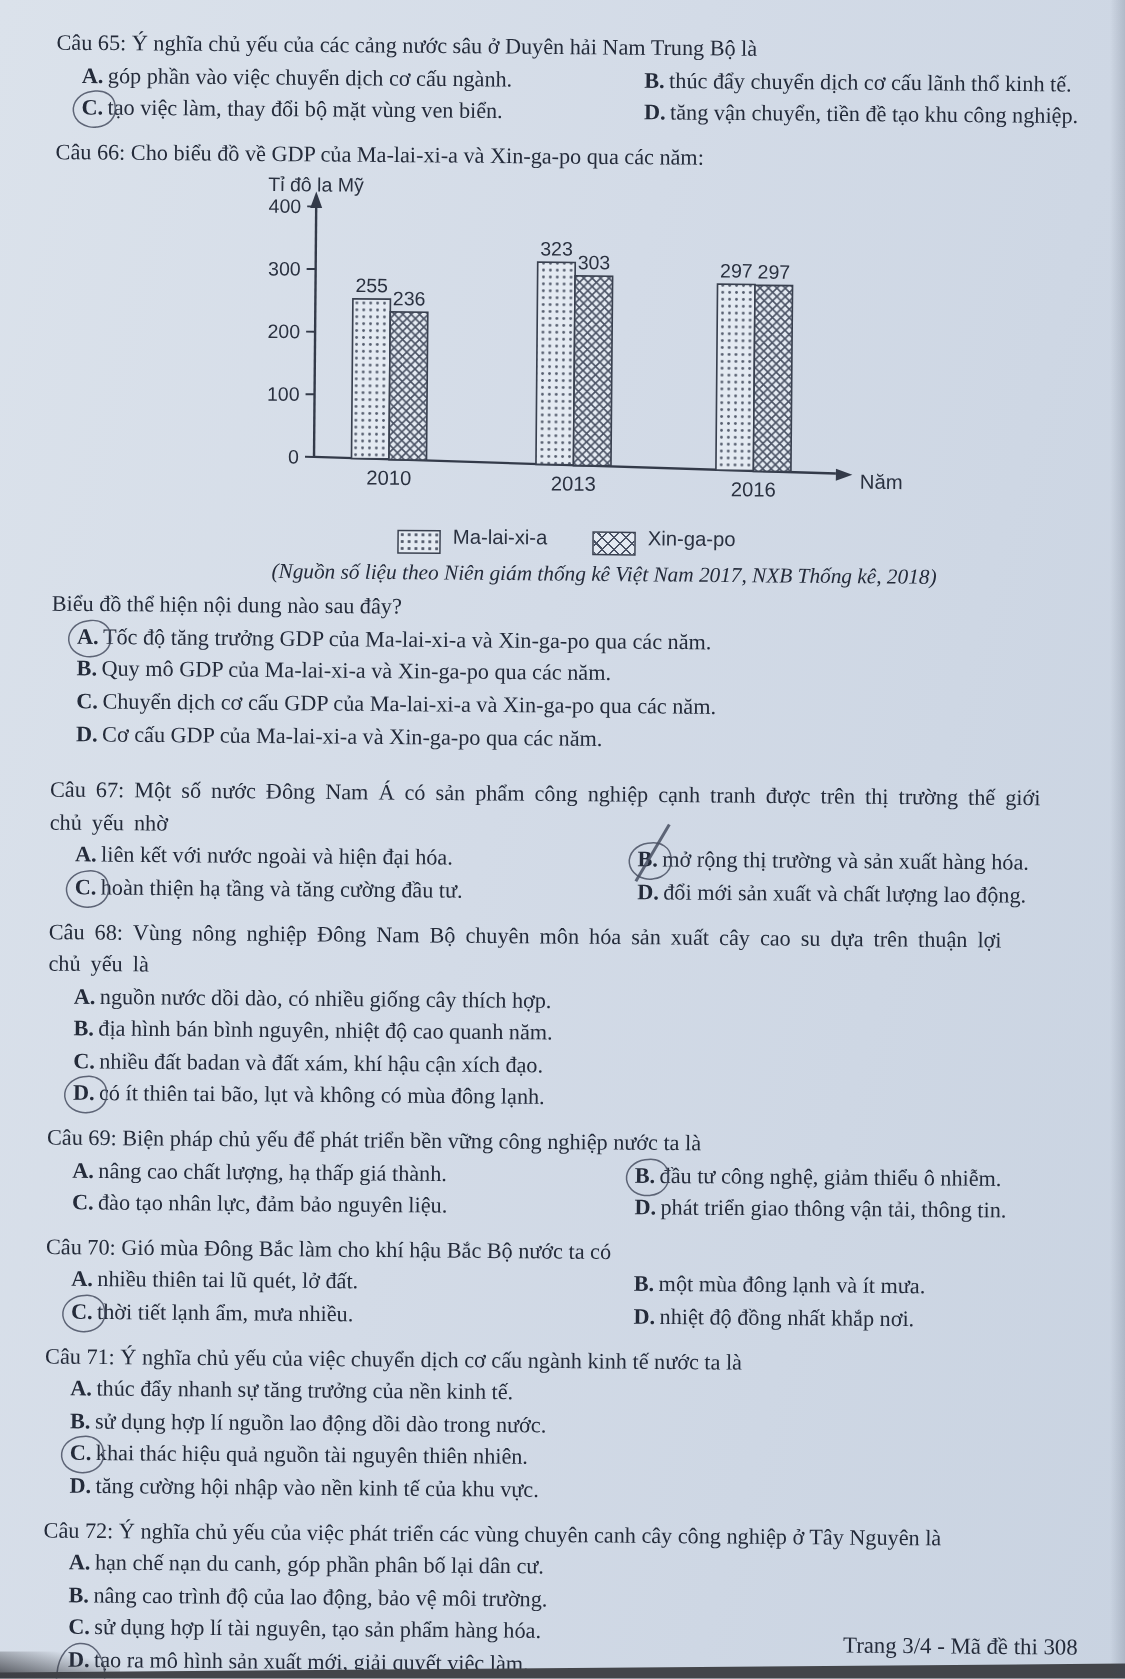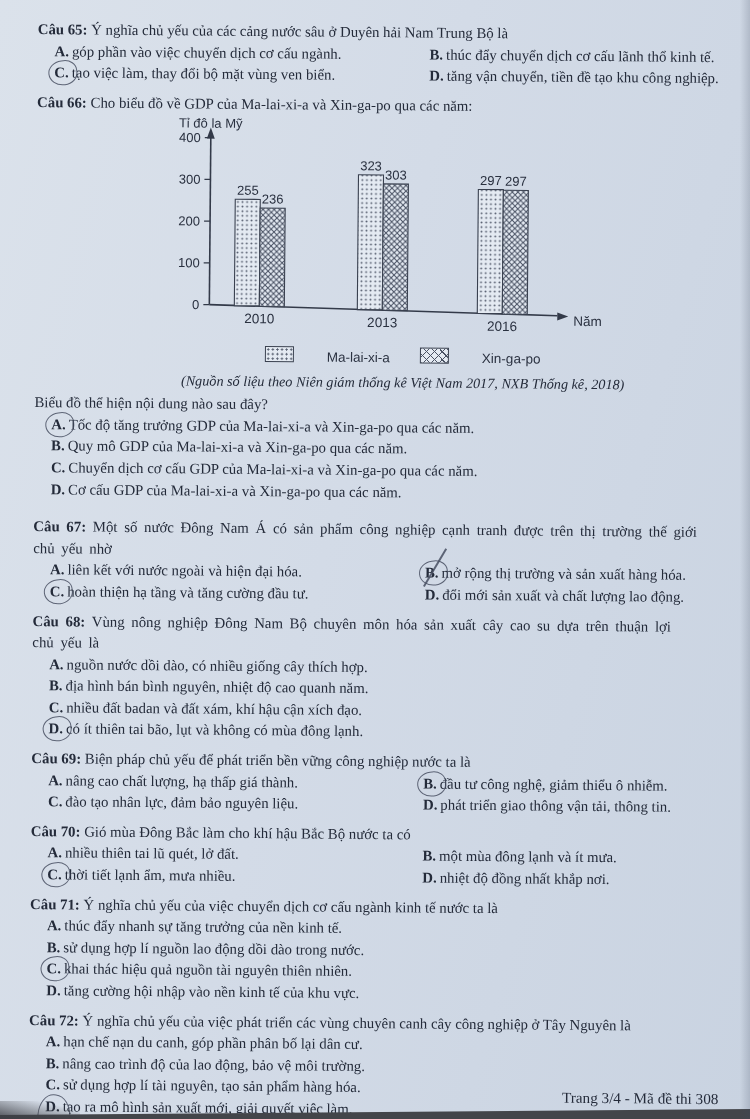--- a/index.html
+++ b/index.html
@@ -10,39 +10,39 @@
     color:#242b3a;
   }
   body::after { content:""; position:absolute; right:0; top:0; width:10px; height:100%;
     background:linear-gradient(to left, rgba(60,70,90,.20), transparent); pointer-events:none; }
   .paper { position:absolute; inset:0; transform:rotate(0.5deg); transform-origin:140px 0; }
   .content { padding:12px 16px 0 38px; font-size:14.8px; line-height:21.6px; }
   .question { margin-top:8px; }
   #q-67 { margin-top:16px; }
   .q-header { margin:0; text-align:justify; }
   .q-header.stretch { word-spacing:3px; }
-  .q-num { font-weight:bold; }
+  .q-num { font-weight:normal; }
   .opts { padding-left:17px; }
   .opt-row { display:flex; }
   .opt-row .opt { white-space:nowrap; }
   .opt { margin:0; }
   .col1 { flex:0 0 375px; width:375px; }
   .letter { font-weight:bold; position:relative; display:inline-block; margin-right:3px; }
   .mk-circle::after, .mk-crossed::after, .mk-circle-big::after {
     content:""; position:absolute; left:-6px; top:-2px; width:27px; height:23px;
     border:1.7px solid rgba(72,79,97,.85); border-radius:52% 46% 50% 54%;
     transform:rotate(-7deg); pointer-events:none;
   }
   .mk-circle-big::after { left:-8px; top:-2px; width:31px; height:46px; border-radius:48% 52% 55% 45%; transform:rotate(4deg); }
   .mk-crossed::before { content:""; position:absolute; left:9px; top:-17px; width:2px; height:44px;
     background:rgba(72,79,97,.85); transform:rotate(30deg); pointer-events:none; }
   .chart-block { margin:2px 0 0 112px; }
   .legend-row { display:flex; gap:30px; align-items:center; margin:-6px 0 0 118px;
     font-family:"Liberation Sans", sans-serif; font-size:13.5px; color:#2a3140; }
-  .legend-item { display:flex; align-items:flex-start;gap:25px; }
+  .legend-item { display:flex; align-items:flex-end; }
   .sw { width:27px; height:14px; border:1.2px solid #39404f; display:inline-block; margin-right:8px; }
   .sw-dots { background-color:#e4eaf2;
     background-image:radial-gradient(circle, #555d6e 0.9px, transparent 1.05px);
     background-size:4.6px 4.6px; }
   .sw-hatch { background:
     repeating-linear-gradient(45deg, #4a5264 0 1.1px, transparent 1.1px 5.6px),
     repeating-linear-gradient(-45deg, #4a5264 0 1.1px, transparent 1.1px 5.6px), #e4eaf2; }
   .chart-source { margin:3px 0 0 0; text-align:center; font-style:italic; font-size:14.2px; padding-left:40px; }
   .q-prompt { margin:2px 0 0 0; }
   .footer { position:absolute; right:22px; top:1085px; font-size:15.2px; }

